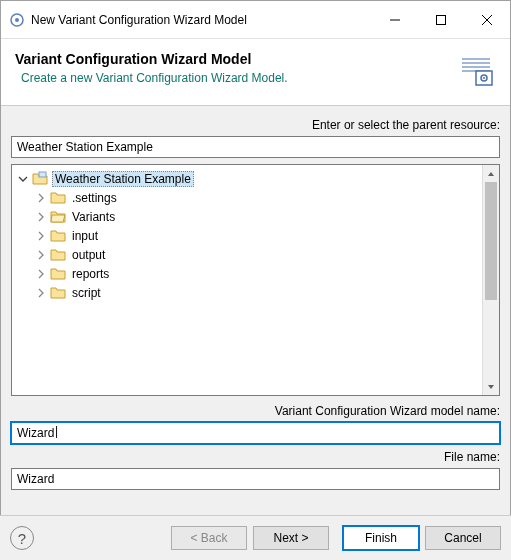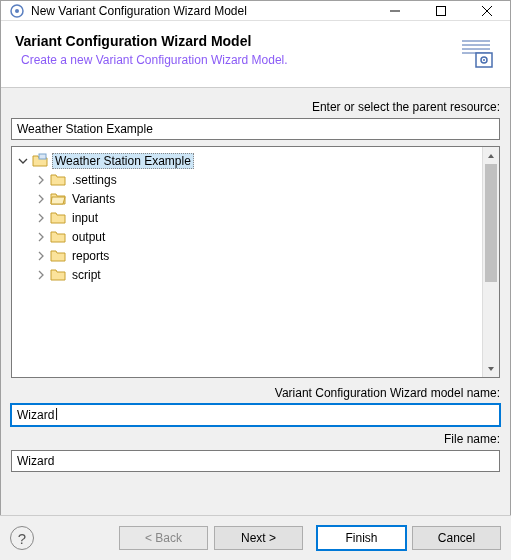--- a/index.html
+++ b/index.html
@@ -10,21 +10,21 @@
     background: #f0f0f0;
     color: #000;
     width: 511px;
     height: 560px;
     overflow: hidden;
     border: 1px solid #a0a0a0;
   }
   .titlebar {
     display: flex;
     align-items: center;
-    height: 20px;
+    height: 38px;
     background: #fff;
     border-bottom: 1px solid #e0e0e0;
     padding: 0 0 0 8px;
   }
   .titlebar .app-icon {
     width: 16px; height: 16px;
     margin-right: 6px;
     display: flex; align-items: center; justify-content: center;
   }
   .titlebar .title-text {
@@ -43,21 +43,21 @@
   .banner {
     background: #fff;
     padding: 12px 14px 14px 14px;
     display: flex;
     align-items: flex-start;
     border-bottom: 1px solid #ccc;
     gap: 8px;
   }
   .banner-text { flex: 1; }
   .banner-title { font-size: 14px; font-weight: 600; margin-bottom: 4px; }
-  .banner-sub { font-size: 12px; color: #8b5cf6; margin-left: 6px; }
+  .banner-sub { font-size: 12px; color: #0f766e; margin-left: 6px; }
   .banner-icon {
     width: 40px; height: 40px;
     color: #4a6fb0;
   }
   .content {
     padding: 8px 10px;
   }
   .field-label { margin: 4px 0; text-align: right; }
   .text-input {
     width: 100%;
@@ -141,21 +141,21 @@
     width: 24px; height: 24px;
     border: 1px solid #888;
     border-radius: 50%;
     display: flex; align-items: center; justify-content: center;
     color: #555;
     font-size: 15px;
     margin-right: auto;
     background: #f0f0f0;
   }
   .btn {
-    width: 89px;
+    width: 76px;
     height: 24px;
     border: 1px solid #adadad;
     background: #e1e1e1;
     display: flex;
     align-items: center;
     justify-content: center;
     font-size: 12px;
     margin-left: 6px;
   }
   .btn.disabled { color: #888; background: #e8e8e8; }

